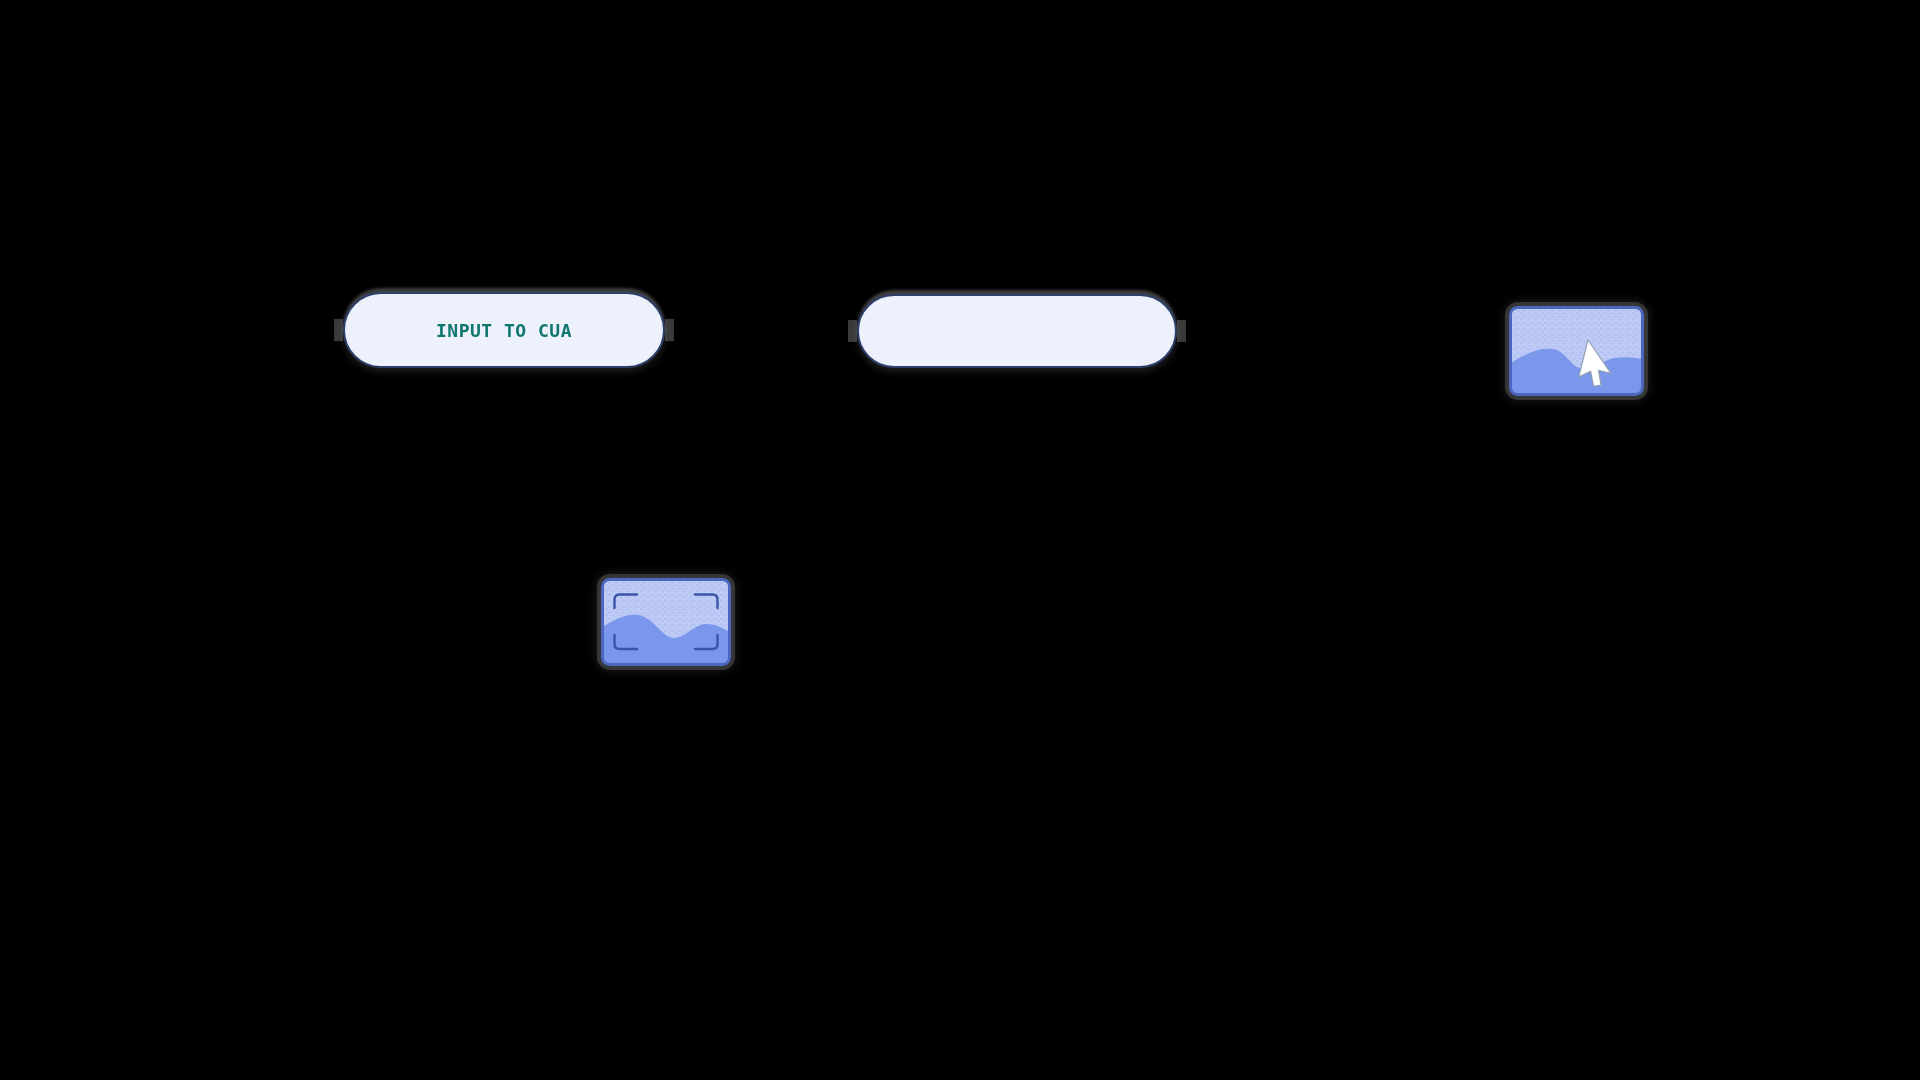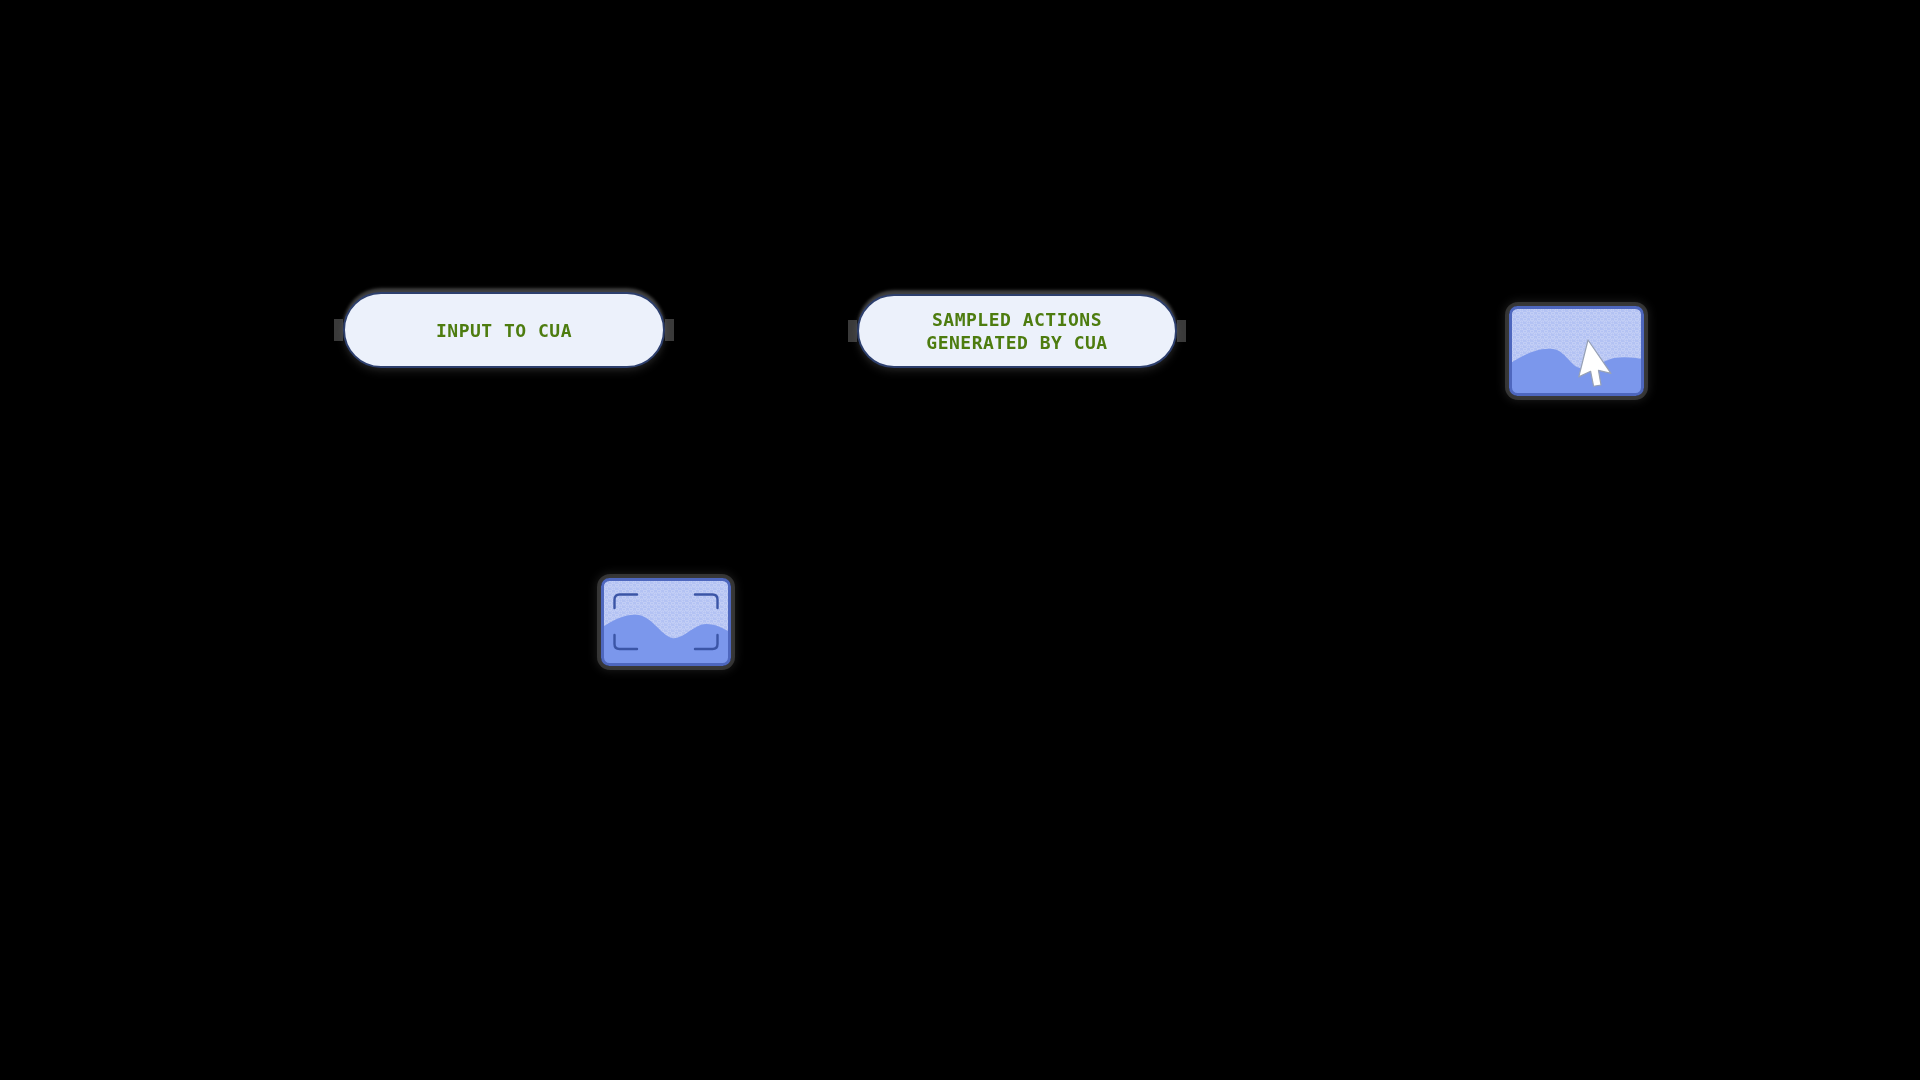--- a/index.html
+++ b/index.html
@@ -22,21 +22,21 @@
     display: flex;
     align-items: center;
     justify-content: center;
     text-align: center;
     box-shadow:
       0 -5px 3px -1px rgba(118,118,118,0.50),
       0 4px 9px 0 rgba(108,108,108,0.22),
       0 0 6px 1px rgba(90,90,90,0.18);
   }
   .pill-label {
-    color: #4d7c0f;
+    color: #0f766e;
     font-weight: bold;
     font-size: 18px;
     line-height: 23px;
     letter-spacing: 0.5px;
     white-space: nowrap;
   }
   #pill-input  { left: 343px; top: 292px; width: 322px; height: 76px; }
   #pill-sampled{ left: 857px; top: 294px; width: 320px; height: 74px; }
 
   
@@ -69,24 +69,20 @@
 <div class="canvas">
 
   <div class="pill" id="pill-input">
     <div class="stub stub-left"></div>
     <div class="pill-label">INPUT TO CUA</div>
     <div class="stub stub-right"></div>
   </div>
 
   <div class="pill" id="pill-sampled">
     <div class="stub stub-left"></div>
-    <div class="pill-label">
-      <div>SAMPLED ACTIONS</div>
-      <div>GENERATED BY CUA</div>
-    </div>
     <div class="stub stub-right"></div>
   </div>
 
   <div class="thumb" id="thumb-left">
     <svg width="130" height="88" viewBox="0 0 130 88">
       <defs>
         <pattern id="dotsA" width="7" height="6" patternUnits="userSpaceOnUse">
           <rect width="7" height="6" fill="#B3C2F3"></rect>
           <circle cx="2" cy="1.5" r="1.6" fill="none" stroke="#CBD5F8" stroke-width="1"></circle>
           <circle cx="5.5" cy="4.5" r="1.6" fill="none" stroke="#CBD5F8" stroke-width="1"></circle>

